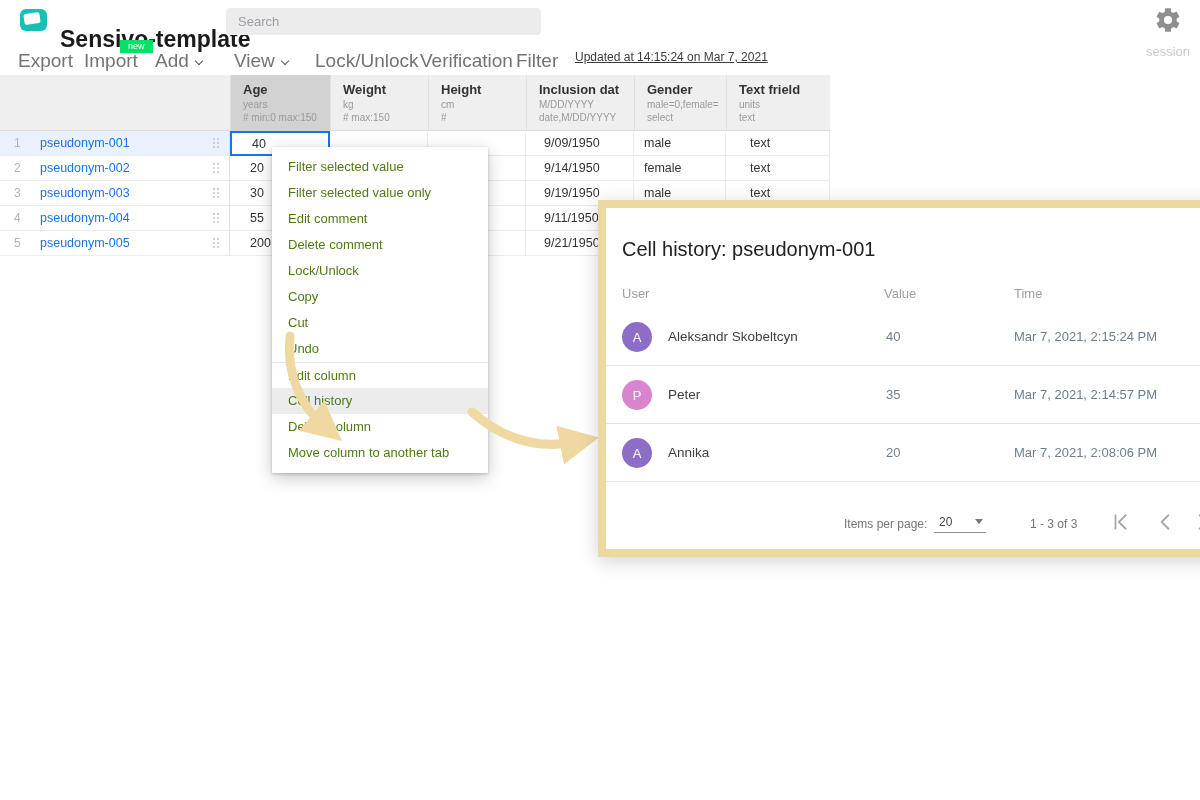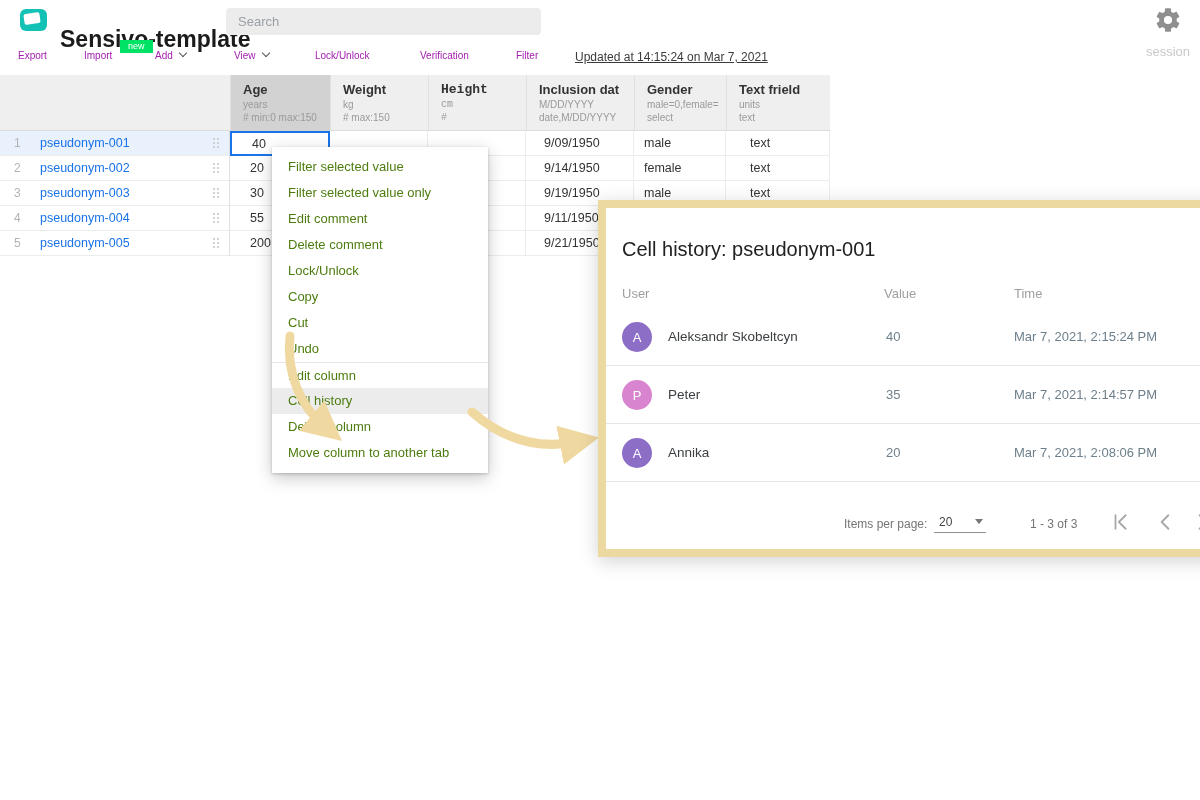--- a/index.html
+++ b/index.html
@@ -11,34 +11,34 @@
   .logo{position:absolute;left:20px;top:9px;width:27px;height:22px;background:#13c1b5;border-radius:6px;cursor:pointer;}
   .logo::after{content:"";position:absolute;left:4px;top:4px;width:16px;height:11px;background:#fff;border-radius:2px;transform:rotate(-8deg);}
   .app-title{position:absolute;left:60px;top:26px;font-size:23px;font-weight:bold;color:#1b1b1b;}
   .search{position:absolute;left:226px;top:8px;width:315px;height:27px;background:#ececec;border:none;border-radius:4px;padding:0 12px;font-size:13px;color:#444;outline:none;}
   .search::placeholder{color:#9aa0a6;}
   .gear{position:absolute;right:16px;top:6px;width:30px;height:30px;cursor:pointer;}
   .session{position:absolute;right:10px;top:44px;font-size:13px;color:#c9c9c9;z-index:5;}
 
   
   .toolbar{position:absolute;left:0;top:44px;width:1200px;height:28px;z-index:5;}
-  .tb{position:absolute;top:6px;font-size:10px;color:#a21caf;cursor:pointer;white-space:nowrap;}
+  .tb{position:absolute;top:6px;font-size:19px;color:#737373;cursor:pointer;white-space:nowrap;}
   .cv{display:inline-block;width:6px;height:6px;border-right:1.6px solid #555;border-bottom:1.6px solid #555;transform:rotate(45deg);margin-left:7px;vertical-align:3px;}
   .badge{position:absolute;left:120px;top:-4px;background:#00e266;color:#fff;font-size:9px;line-height:13px;padding:0 8px;border-radius:0;}
   .updated{text-decoration:underline;font-size:12px;color:#3a3a3a;}
 
   
   .thead{position:absolute;left:0;top:75px;width:830px;height:56px;background:#efefef;border-bottom:1px solid #dcdcdc;z-index:2;}
   .pseudo-h{position:absolute;left:0;top:0;width:230px;height:56px;padding:9px 0 0 10px;font-size:13px;color:#3a3a3a;}
   .pseudo-h svg{vertical-align:-2px;margin-left:6px;cursor:pointer;}
   .col-h{position:absolute;top:0;height:56px;padding:7px 0 0 12px;border-left:1px solid #e0e0e0;cursor:pointer;}
   .col-h .n{font-size:13px;font-weight:bold;color:#333;line-height:16px;}
   .col-h .u,.col-h .m{font-size:10px;color:#9a9a9a;line-height:13px;}
   .col-h.sel{background:#d2d2d2;}
-  .c1{left:230px;width:100px;} .c2{left:330px;width:98px;} .c3{left:428px;width:98px;font-family:Liberation Mono, monospace;}
+  .c1{left:230px;width:100px;} .c2{left:330px;width:98px;} .c3{left:428px;width:98px;}
   .c4{left:526px;width:108px;} .c5{left:634px;width:92px;} .c6{left:726px;width:104px;}
 
   
   .rows{position:absolute;left:0;top:131px;width:830px;z-index:2;}
   .r{position:relative;height:25px;}
   .pcell{position:absolute;left:0;top:0;width:230px;height:25px;border-bottom:1px solid #ececec;border-right:1px solid #e0e0e0;display:flex;align-items:center;cursor:pointer;}
   .r1 .pcell{background:#e9f1fd;}
   .num{width:40px;padding-left:14px;font-size:12px;color:#b3b3b3;}
   .pname{flex:1;font-size:12.5px;color:#1a73e8;}
   .grip{width:8px;height:11px;position:relative;margin-right:8px;cursor:grab;}

